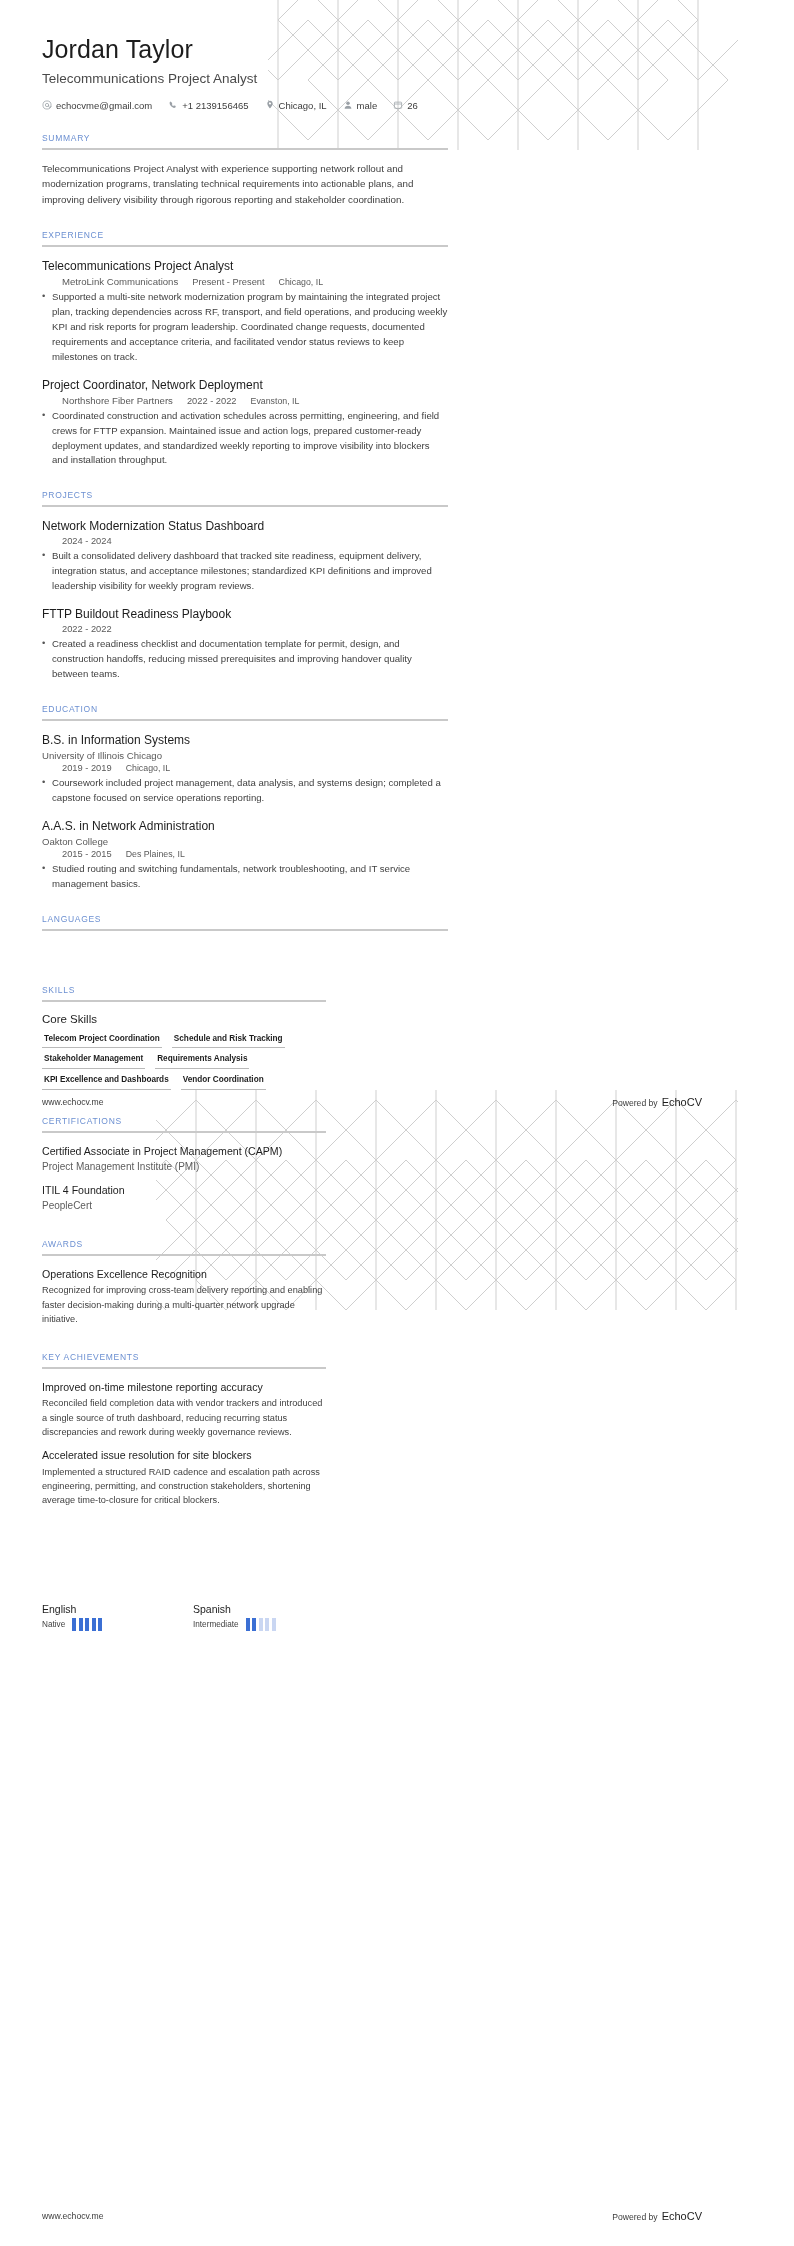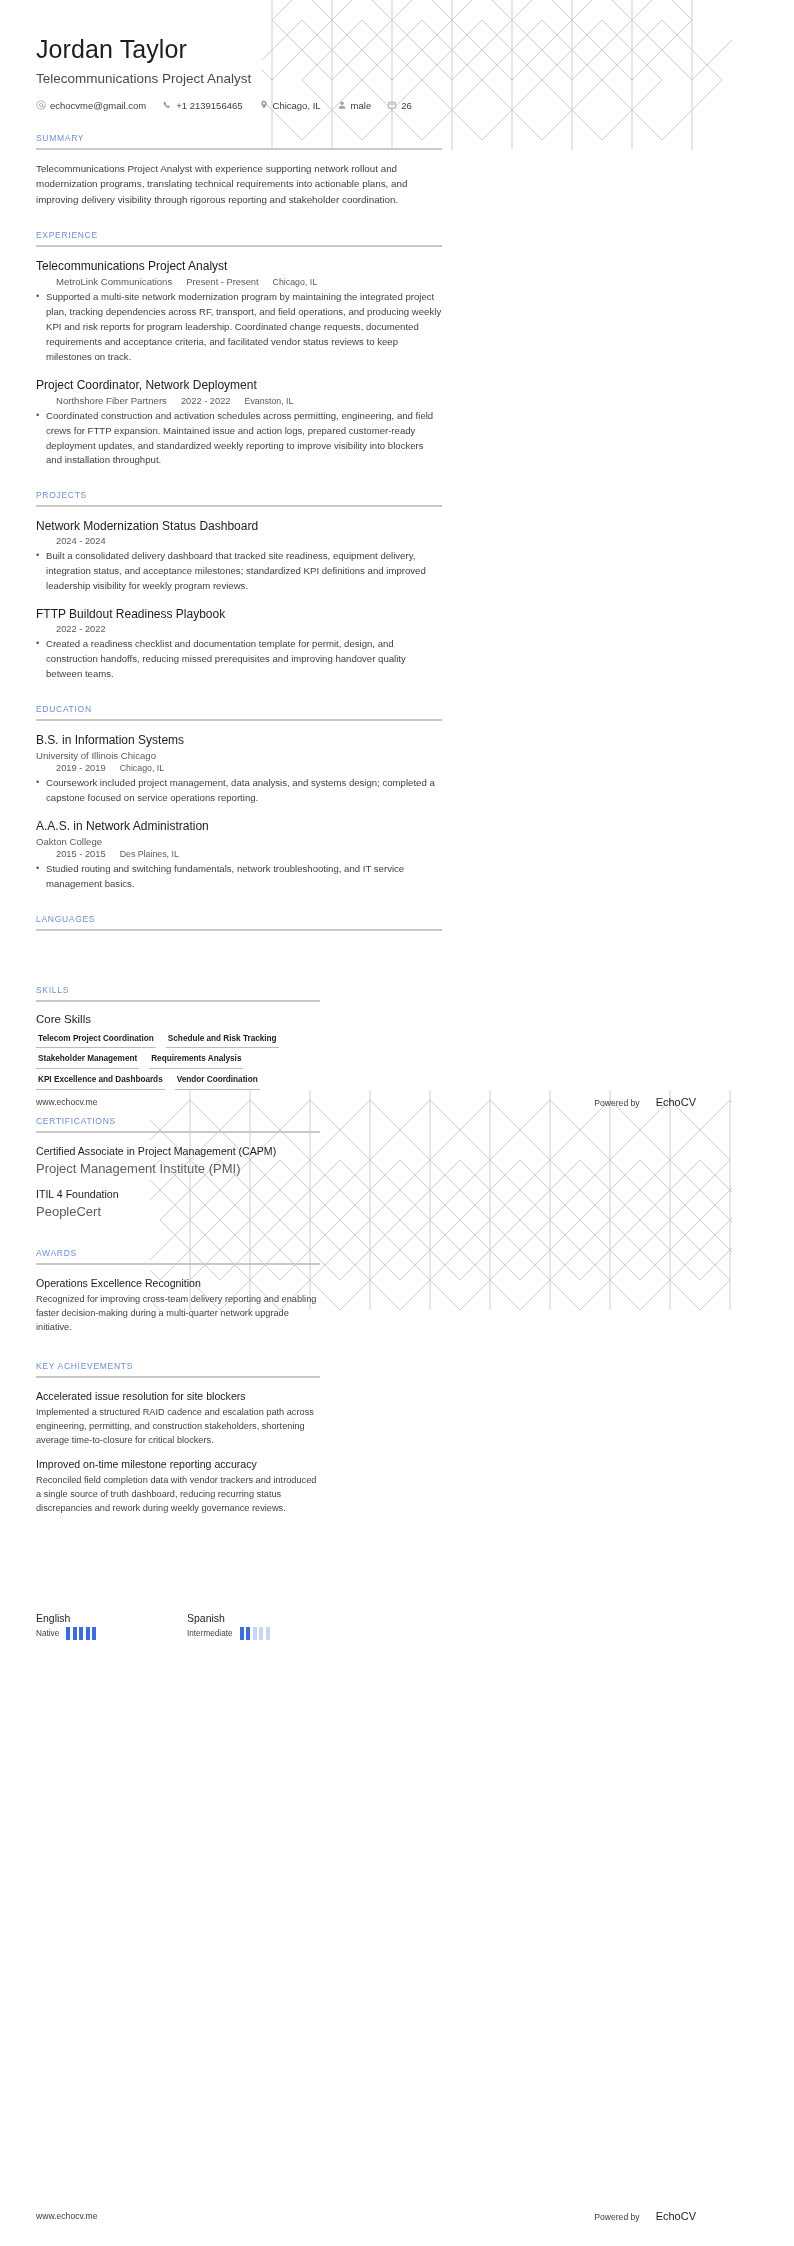--- a/index.html
+++ b/index.html
@@ -9,20 +9,21 @@
     background: #ffffff;
     font-family: "Liberation Sans", sans-serif;
     color: #333333;
   }
   .page {
     position: relative;
     width: 732px;
     height: 2246px;
     background: #ffffff;
     overflow: hidden;
+    margin-left: 6px;
   }
   
   .pattern {
     position: absolute;
     pointer-events: none;
     z-index: 0;
   }
   .pattern-top {
     top: 0; right: 0;
     width: 470px; height: 150px;
@@ -183,21 +184,21 @@
   
   .r-item { margin-bottom: 9px; }
   .r-item:last-child { margin-bottom: 0; }
   .r-title {
     font-size: 10.6px;
     color: #1d1d1d;
     line-height: 1.35;
     margin-bottom: 2px;
   }
   .r-sub {
-    font-size: 13px;
+    font-size: 10px;
     color: #5d5d5d;
     line-height: 1.4;
   }
   .r-desc {
     font-size: 9.2px;
     color: #3f3f3f;
     line-height: 1.55;
   }
 
   
@@ -239,21 +240,21 @@
     align-items: center;
     font-size: 8.6px;
     color: #3c3c3c;
     z-index: 3;
   }
   .footer-1 { top: 1096px; }
   .footer-2 { top: 2210px; }
   .brand {
     display: flex;
     align-items: baseline;
-    gap: 16px;
+    gap: 4px;
     text-align: center;
   }
   .brand .powered { font-size: 8.6px; color: #3c3c3c; }
   .brand .echo { font-size: 11px; color: #1d1d1d; }
 </style>
 </head>
 <body>
 
 <div class="page">
 
@@ -510,26 +511,26 @@
           <div class="r-item">
             <div class="r-title">Operations Excellence Recognition</div>
             <div class="r-desc">Recognized for improving cross-team delivery reporting and enabling faster decision-making during a multi-quarter network upgrade initiative.</div>
           </div>
         </div>
 
         <div class="section" style="margin-top:26px;">
           <div class="section-title">KEY ACHIEVEMENTS</div>
           <div class="section-rule"></div>
           <div class="r-item">
+            <div class="r-title">Improved on-time milestone reporting accuracy</div>
+            <div class="r-desc">Reconciled field completion data with vendor trackers and introduced a single source of truth dashboard, reducing recurring status discrepancies and rework during weekly governance reviews.</div>
+          </div>
+          <div class="r-item">
             <div class="r-title">Accelerated issue resolution for site blockers</div>
             <div class="r-desc">Implemented a structured RAID cadence and escalation path across engineering, permitting, and construction stakeholders, shortening average time-to-closure for critical blockers.</div>
-          </div>
-          <div class="r-item">
-            <div class="r-title">Improved on-time milestone reporting accuracy</div>
-            <div class="r-desc">Reconciled field completion data with vendor trackers and introduced a single source of truth dashboard, reducing recurring status discrepancies and rework during weekly governance reviews.</div>
           </div>
         </div>
 
       </div>
     </div>
 
     <div class="lang-section">
       <div class="lang-list">
 
         <div class="lang-item">

